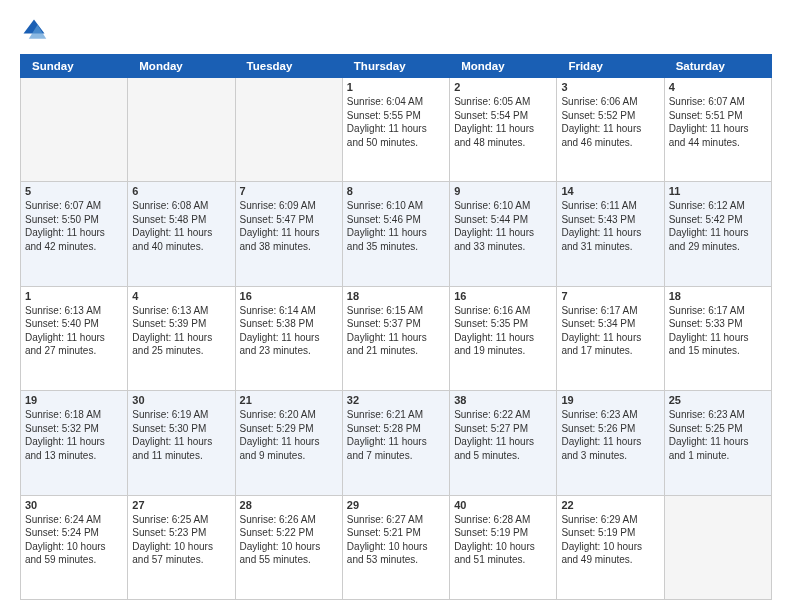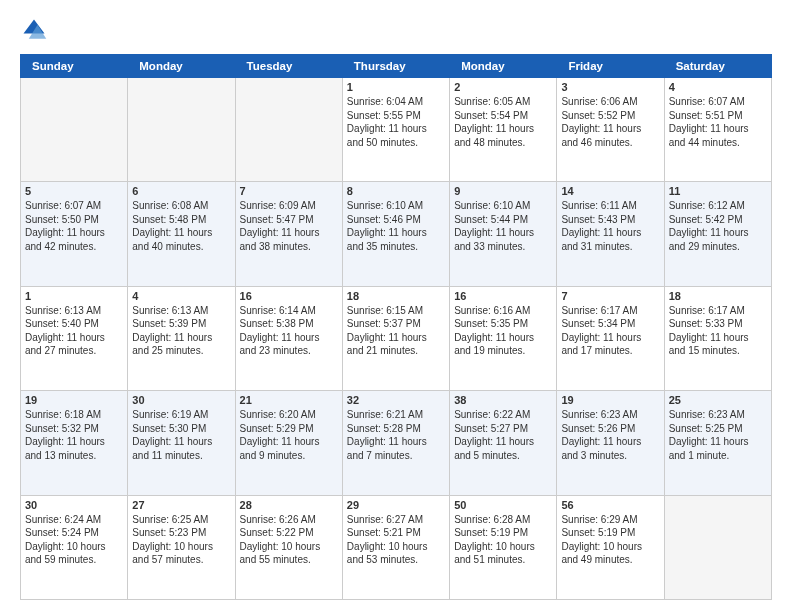--- a/index.html
+++ b/index.html
@@ -260,24 +260,24 @@
           </td>
           <td>
             <span class="day-number">28</span>
             <div class="day-info">Sunrise: 6:26 AM<br>Sunset: 5:22 PM<br>Daylight: 10 hours and 55 minutes.</div>
           </td>
           <td>
             <span class="day-number">29</span>
             <div class="day-info">Sunrise: 6:27 AM<br>Sunset: 5:21 PM<br>Daylight: 10 hours and 53 minutes.</div>
           </td>
           <td>
-            <span class="day-number">50</span>
+            <span class="day-number">40</span>
             <div class="day-info">Sunrise: 6:28 AM<br>Sunset: 5:19 PM<br>Daylight: 10 hours and 51 minutes.</div>
           </td>
           <td>
-            <span class="day-number">56</span>
+            <span class="day-number">22</span>
             <div class="day-info">Sunrise: 6:29 AM<br>Sunset: 5:19 PM<br>Daylight: 10 hours and 49 minutes.</div>
           </td>
           <td class="empty"></td>
         </tr>
       </tbody>
   </table>
 </div>
 
 </body></html>

